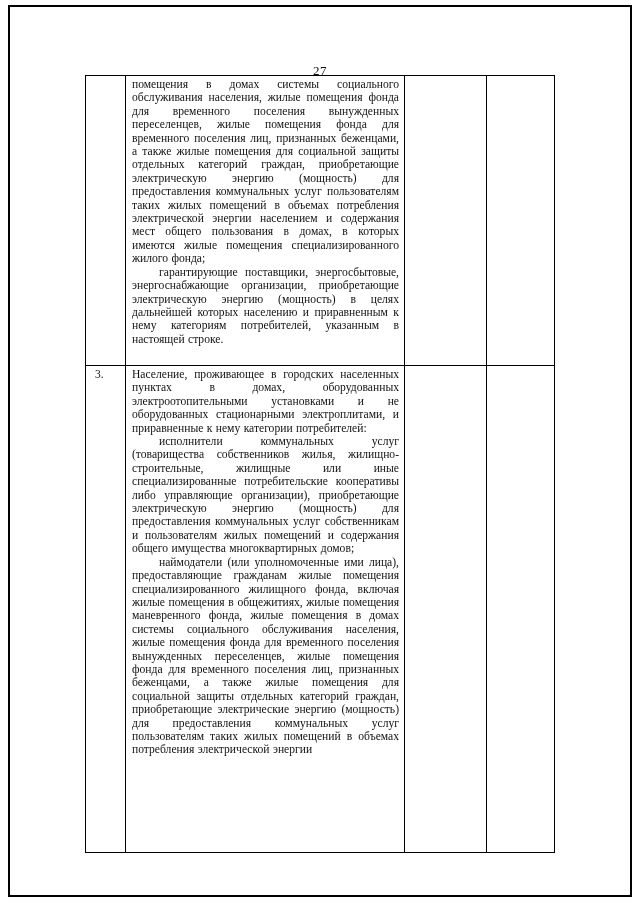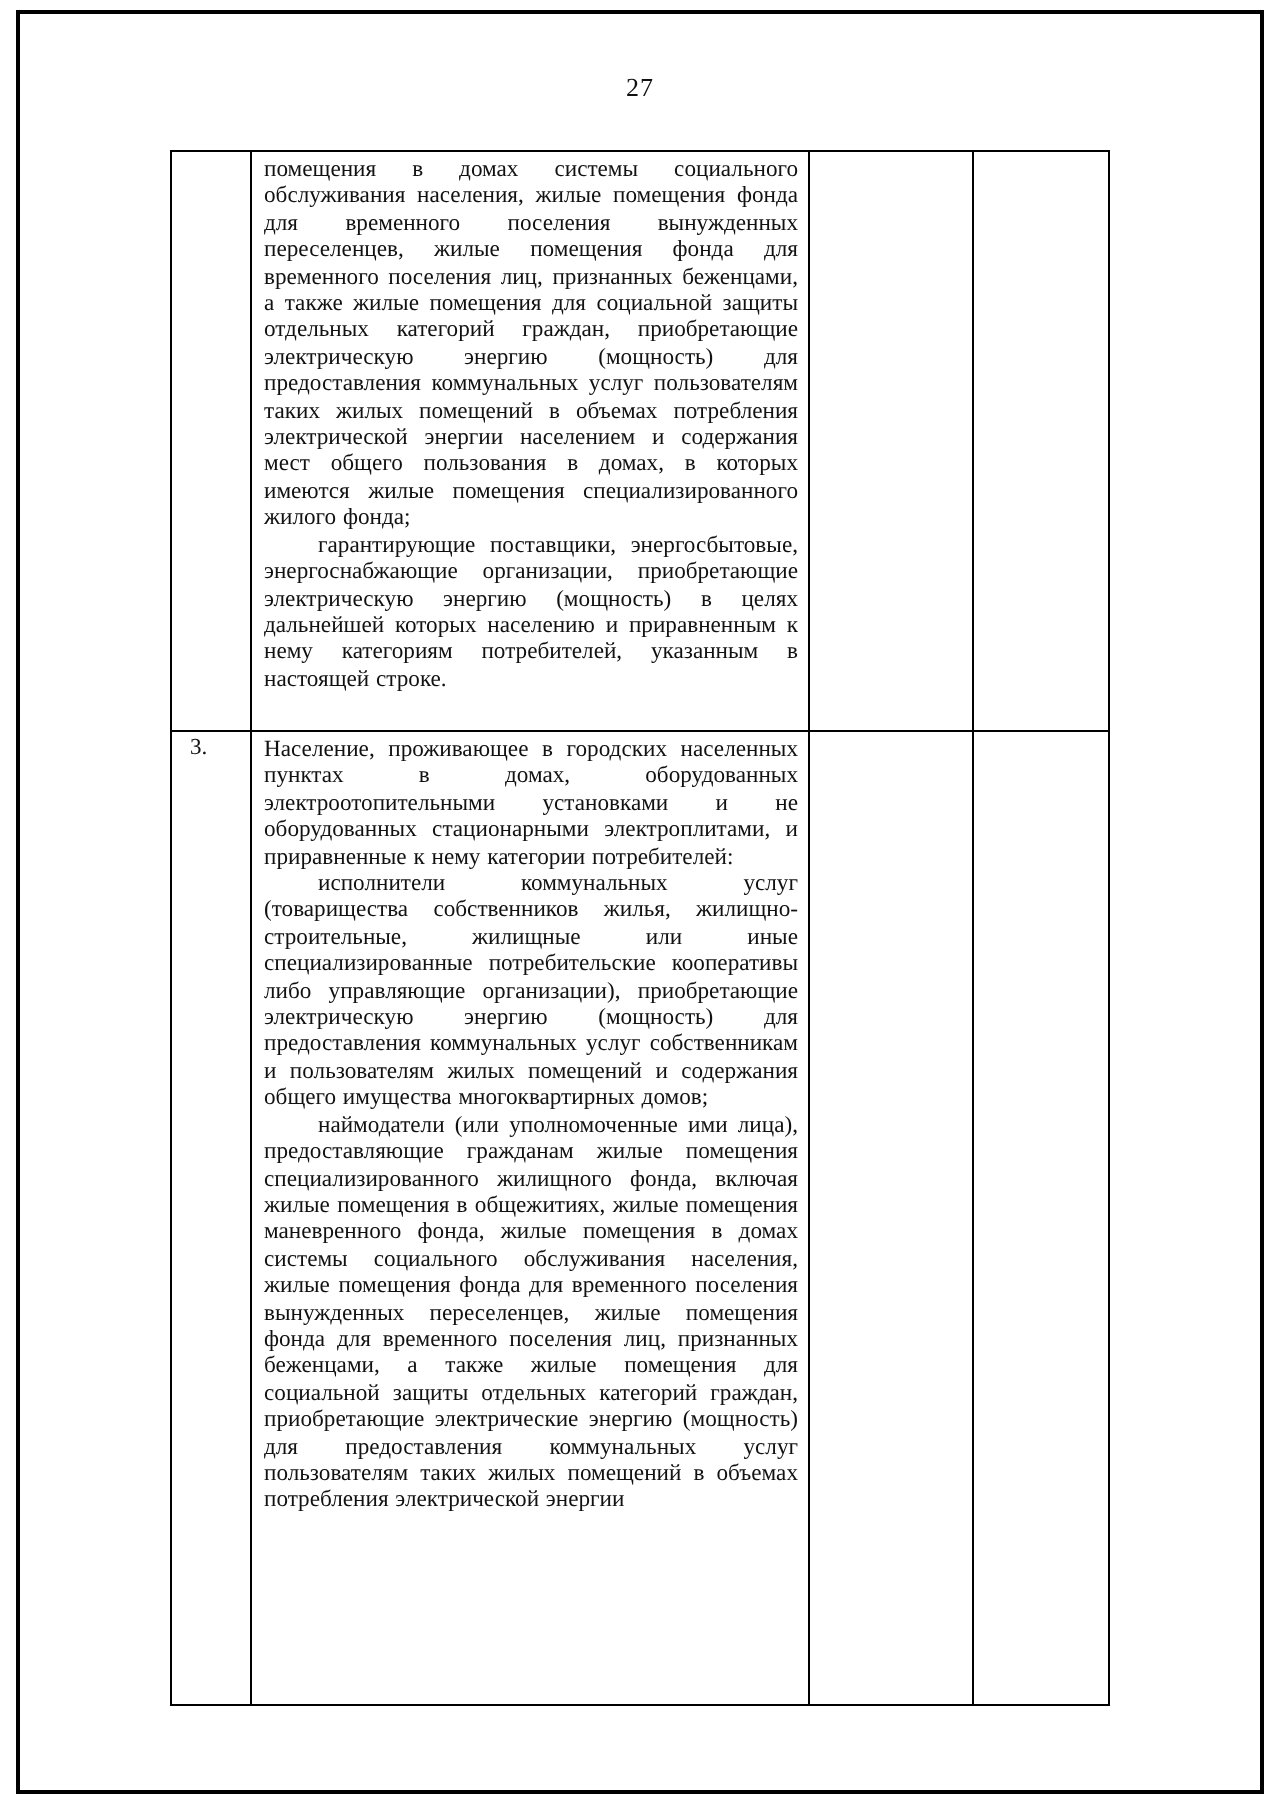--- a/index.html
+++ b/index.html
@@ -20,21 +20,21 @@
     position: absolute;
     left: 8px;
     top: 5px;
     right: 8px;
     bottom: 6px;
     border: 2px solid #000000;
     pointer-events: none;
   }
   .page-number {
     position: absolute;
-    top: 36px;
+    top: 63px;
     left: 0;
     right: 0;
     text-align: center;
     font-size: 13px;
     letter-spacing: 0.5px;
   }
   table.doc-table {
     position: absolute;
     left: 85px;
     top: 75px;

